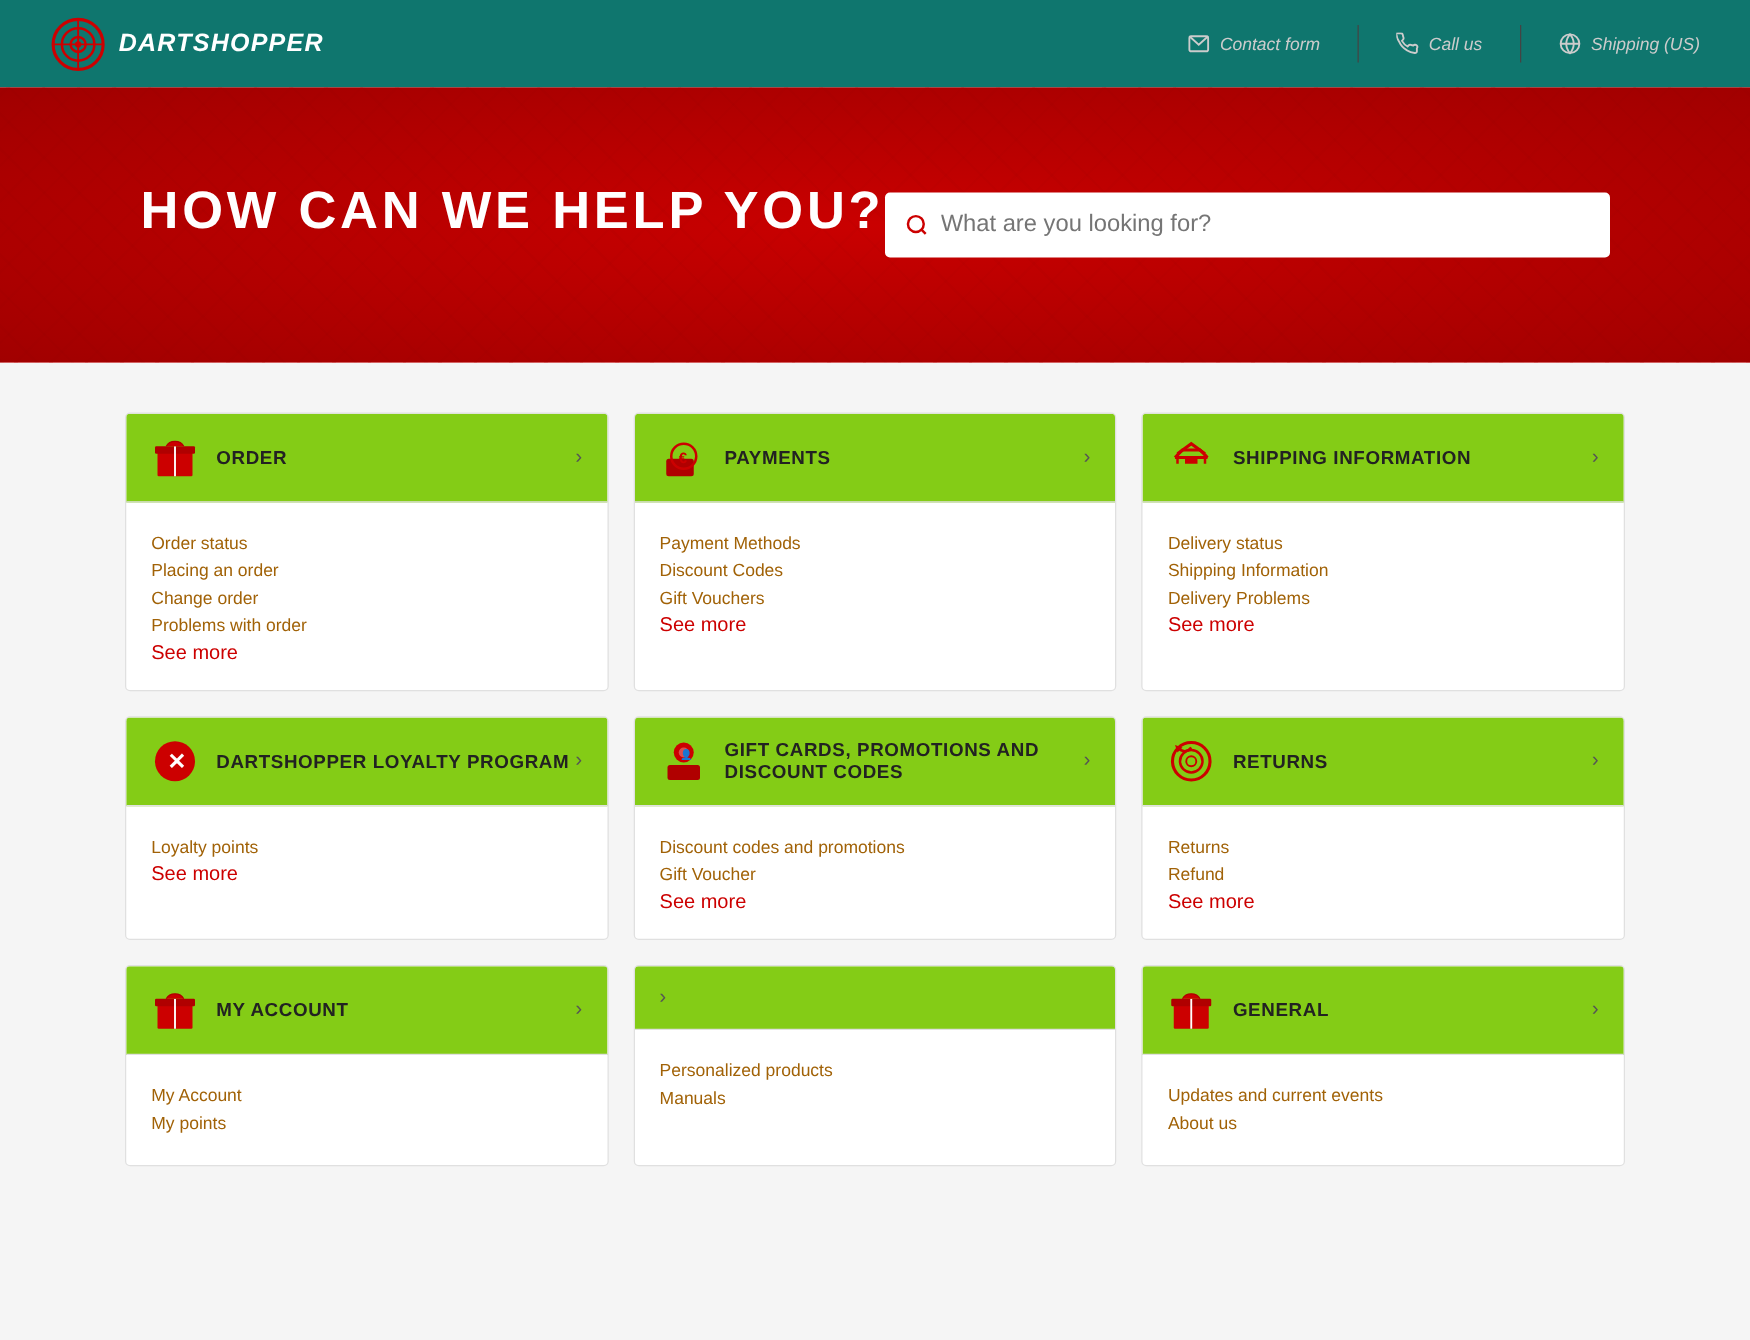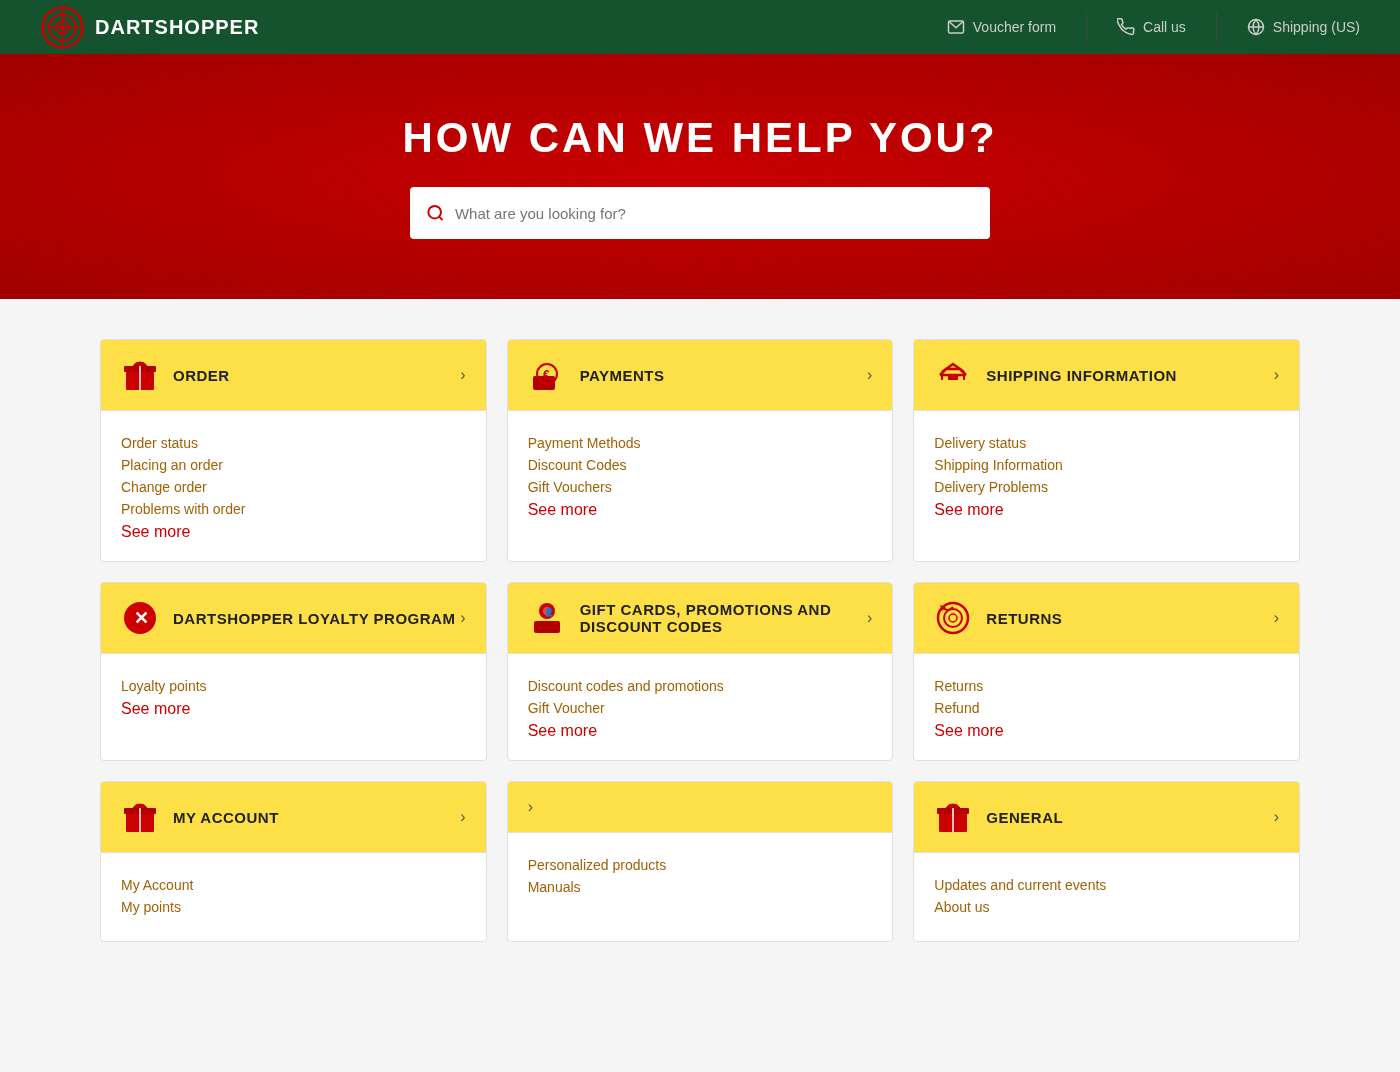--- a/index.html
+++ b/index.html
@@ -3,23 +3,24 @@
   <meta charset="utf-8">
   <style>
     * { margin: 0; padding: 0; box-sizing: border-box; }
     body { font-family: Arial, sans-serif; background: #f5f5f5; color: #333; }
 
     
     .header {
       display: flex;
       align-items: center;
       justify-content: space-between;
-      background: #14532d;
+      background: #0f766e;
       padding: 0 40px;
-      height: 54px;
+      height: 70px;
+      font-style: italic;
     }
     .logo {
       display: flex;
       align-items: center;
       gap: 10px;
       color: white;
       font-weight: bold;
       font-size: 20px;
       letter-spacing: 1px;
     }
@@ -49,22 +50,22 @@
     
     .hero {
       background: #cc0000;
       background-image: 
         repeating-linear-gradient(45deg, rgba(0,0,0,0.05) 0px, rgba(0,0,0,0.05) 2px, transparent 2px, transparent 20px),
         repeating-linear-gradient(-45deg, rgba(180,0,0,0.3) 0px, rgba(180,0,0,0.3) 2px, transparent 2px, transparent 20px);
       padding: 60px 40px;
       text-align: center;
       min-height: 220px;
       display: flex;
-      flex-direction: column;
-      align-items: center;
+      align-items: center;
+      justify-content: center;
       position: relative;
       overflow: hidden;
     }
     .hero::before {
       content: '';
       position: absolute;
       top: 0; left: 0; right: 0; bottom: 0;
       background: radial-gradient(ellipse at center, rgba(200,0,0,0.6) 0%, rgba(150,0,0,0.8) 100%);
     }
     .hero-title {
@@ -85,21 +86,21 @@
       width: 580px;
       height: 52px;
       padding: 0 16px;
       gap: 10px;
       position: relative;
       z-index: 1;
     }
     .search-bar input {
       border: none;
       outline: none;
-      font-size: 15px;
+      font-size: 19px;
       color: #555;
       width: 100%;
       background: transparent;
     }
 
     
     .main-content {
       max-width: 1240px;
       margin: 40px auto;
       padding: 0 20px;
@@ -114,21 +115,21 @@
     }
 
     
     .card {
       background: white;
       border: 1px solid #e0e0e0;
       border-radius: 4px;
       overflow: hidden;
     }
     .card-header {
-      background: #fde047;
+      background: #84cc16;
       padding: 16px 20px;
       display: flex;
       align-items: center;
       justify-content: space-between;
       cursor: pointer;
       border-bottom: 1px solid #e0e0e0;
     }
     .card-header-left {
       display: flex;
       align-items: center;
@@ -193,21 +194,21 @@
       <line x1="22.5" y1="2.5" x2="22.5" y2="42.5" stroke="#cc0000" stroke-width="1.5"></line>
     </svg>
     <span>DARTSHOPPER</span>
   </div>
   <nav class="header-nav">
     <div class="header-nav-item">
       <svg width="18" height="18" viewBox="0 0 24 24" fill="none" stroke="#ccc" stroke-width="2">
         <rect x="2" y="4" width="20" height="16" rx="2"></rect>
         <polyline points="2,4 12,13 22,4"></polyline>
       </svg>
-      <span>Voucher form</span>
+      <span>Contact form</span>
     </div>
     <div class="nav-divider"></div>
     <div class="header-nav-item">
       <svg width="18" height="18" viewBox="0 0 24 24" fill="none" stroke="#ccc" stroke-width="2">
         <path d="M22 16.92v3a2 2 0 01-2.18 2 19.79 19.79 0 01-8.63-3.07A19.5 19.5 0 013.07 9.81a19.79 19.79 0 01-3.07-8.7A2 2 0 012 .85h3a2 2 0 012 1.72c.127.96.361 1.903.7 2.81a2 2 0 01-.45 2.11L6.09 8.91a16 16 0 006 6l1.27-1.27a2 2 0 012.11-.45c.907.339 1.85.573 2.81.7A2 2 0 0122 16.92z"></path>
       </svg>
       <span>Call us</span>
     </div>
     <div class="nav-divider"></div>
     <div class="header-nav-item">

